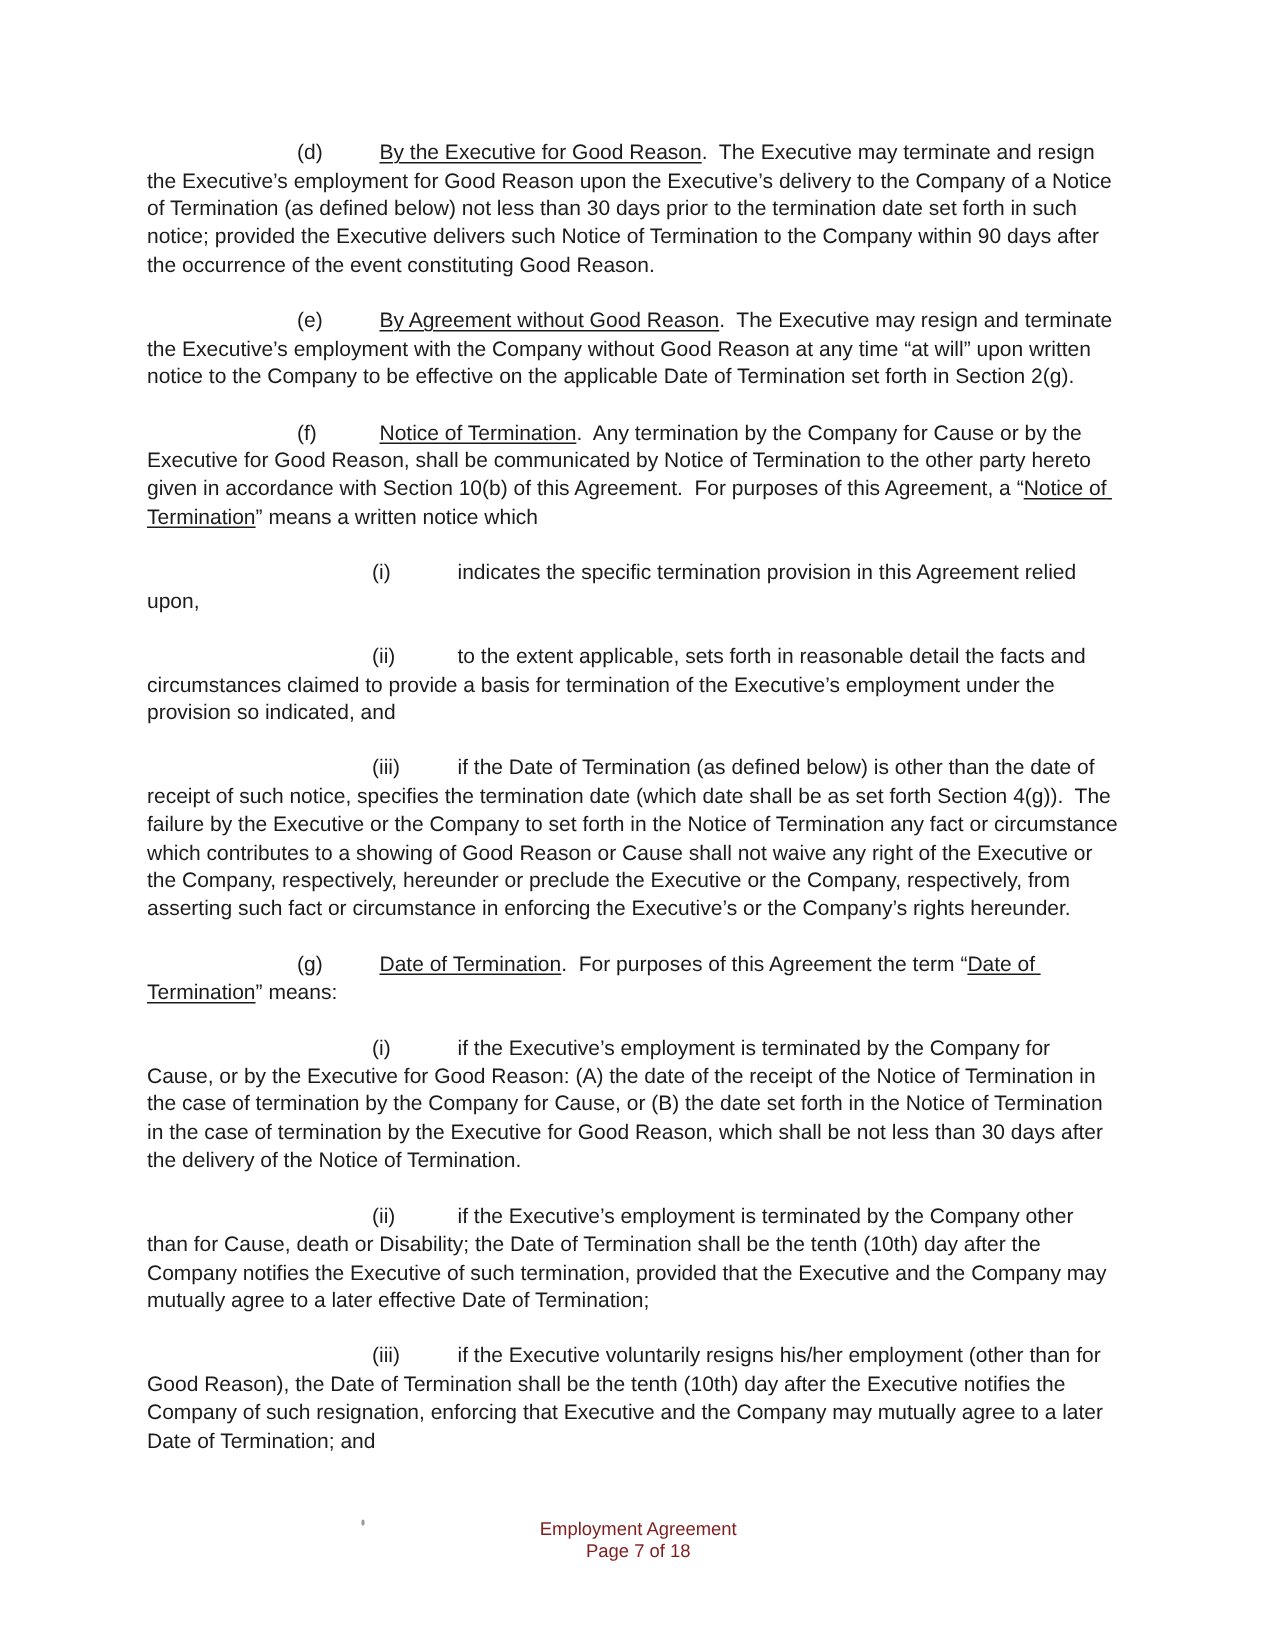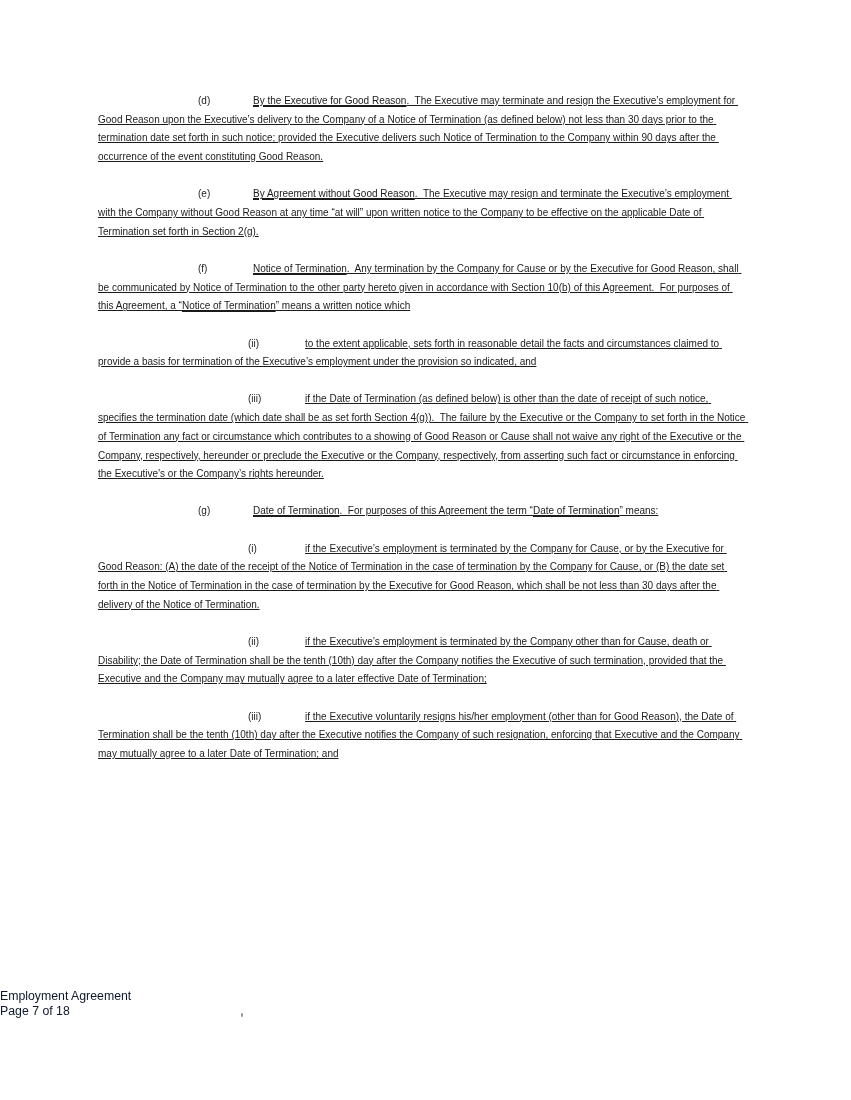--- a/index.html
+++ b/index.html
@@ -17,63 +17,64 @@
     overflow: hidden;
   }
   .doc-body {
     position: absolute;
     top: 92px;
     left: 98px;
     width: 648px;
   }
   .para {
     margin: 0 0 18.5px 0;
-    font-size: 10px;
+    font-size: 14px;
     line-height: 18.7px;
     text-align: left;
     white-space: pre-wrap;
-    text-decoration: underline;
   }
   .para.level1 { text-indent: 100px; }
   .para.level2 { text-indent: 150px; }
   .plabel { display: inline-block; text-indent: 0; }
   .level1 .plabel { width: 55px; }
   .level2 .plabel { width: 57px; }
   .u {
     text-decoration: underline;
     text-underline-offset: 2px;
     text-decoration-thickness: 1px;
   }
   .footer {
     position: absolute;
-    top: 989px;
+    top: 1012px;
     left: 0;
     width: 100%;
+    text-align: center;
     font-size: 12.3px;
     line-height: 15.3px;
-    color: #0f172a;
+    color: #7f1d1d;
   }
   .speck {
     position: absolute;
     top: 1013px;
     left: 241px;
     width: 2px;
     height: 4px;
     background: #9a9a9a;
     border-radius: 1px;
   }
 </style>
 </head>
 <body>
 
 <div class="page">
   <div class="doc-body">
       <p class="para level1"><span class="plabel">(d)</span><span class="u">By the Executive for Good Reason</span><span>.  The Executive may terminate and resign the Executive’s employment for Good Reason upon the Executive’s delivery to the Company of a Notice of Termination (as defined below) not less than 30 days prior to the termination date set forth in such notice; provided the Executive delivers such Notice of Termination to the Company within 90 days after the occurrence of the event constituting Good Reason.</span></p>
       <p class="para level1"><span class="plabel">(e)</span><span class="u">By Agreement without Good Reason</span><span>.  The Executive may resign and terminate the Executive’s employment with the Company without Good Reason at any time “at will” upon written notice to the Company to be effective on the applicable Date of Termination set forth in Section 2(g).</span></p>
       <p class="para level1"><span class="plabel">(f)</span><span class="u">Notice of Termination</span><span>.  Any termination by the Company for Cause or by the Executive for Good Reason, shall be communicated by Notice of Termination to the other party hereto given in accordance with Section 10(b) of this Agreement.  For purposes of this Agreement, a “</span><span class="u">Notice of Termination</span><span>” means a written notice which</span></p>
+      <p class="para level2"><span class="plabel">(i)</span><span>indicates the specific termination provision in this Agreement relied upon,</span></p>
       <p class="para level2"><span class="plabel">(ii)</span><span>to the extent applicable, sets forth in reasonable detail the facts and circumstances claimed to provide a basis for termination of the Executive’s employment under the provision so indicated, and</span></p>
       <p class="para level2"><span class="plabel">(iii)</span><span>if the Date of Termination (as defined below) is other than the date of receipt of such notice, specifies the termination date (which date shall be as set forth Section 4(g)).  The failure by the Executive or the Company to set forth in the Notice of Termination any fact or circumstance which contributes to a showing of Good Reason or Cause shall not waive any right of the Executive or the Company, respectively, hereunder or preclude the Executive or the Company, respectively, from asserting such fact or circumstance in enforcing the Executive’s or the Company’s rights hereunder.</span></p>
       <p class="para level1"><span class="plabel">(g)</span><span class="u">Date of Termination</span><span>.  For purposes of this Agreement the term “</span><span class="u">Date of Termination</span><span>” means:</span></p>
       <p class="para level2"><span class="plabel">(i)</span><span>if the Executive’s employment is terminated by the Company for Cause, or by the Executive for Good Reason: (A) the date of the receipt of the Notice of Termination in the case of termination by the Company for Cause, or (B) the date set forth in the Notice of Termination in the case of termination by the Executive for Good Reason, which shall be not less than 30 days after the delivery of the Notice of Termination.</span></p>
       <p class="para level2"><span class="plabel">(ii)</span><span>if the Executive’s employment is terminated by the Company other than for Cause, death or Disability; the Date of Termination shall be the tenth (10th) day after the Company notifies the Executive of such termination, provided that the Executive and the Company may mutually agree to a later effective Date of Termination;</span></p>
       <p class="para level2"><span class="plabel">(iii)</span><span>if the Executive voluntarily resigns his/her employment (other than for Good Reason), the Date of Termination shall be the tenth (10th) day after the Executive notifies the Company of such resignation, enforcing that Executive and the Company may mutually agree to a later Date of Termination; and</span></p>
     </div>
   <div class="speck"></div>
   <div class="footer">
     <div>Employment Agreement</div>

